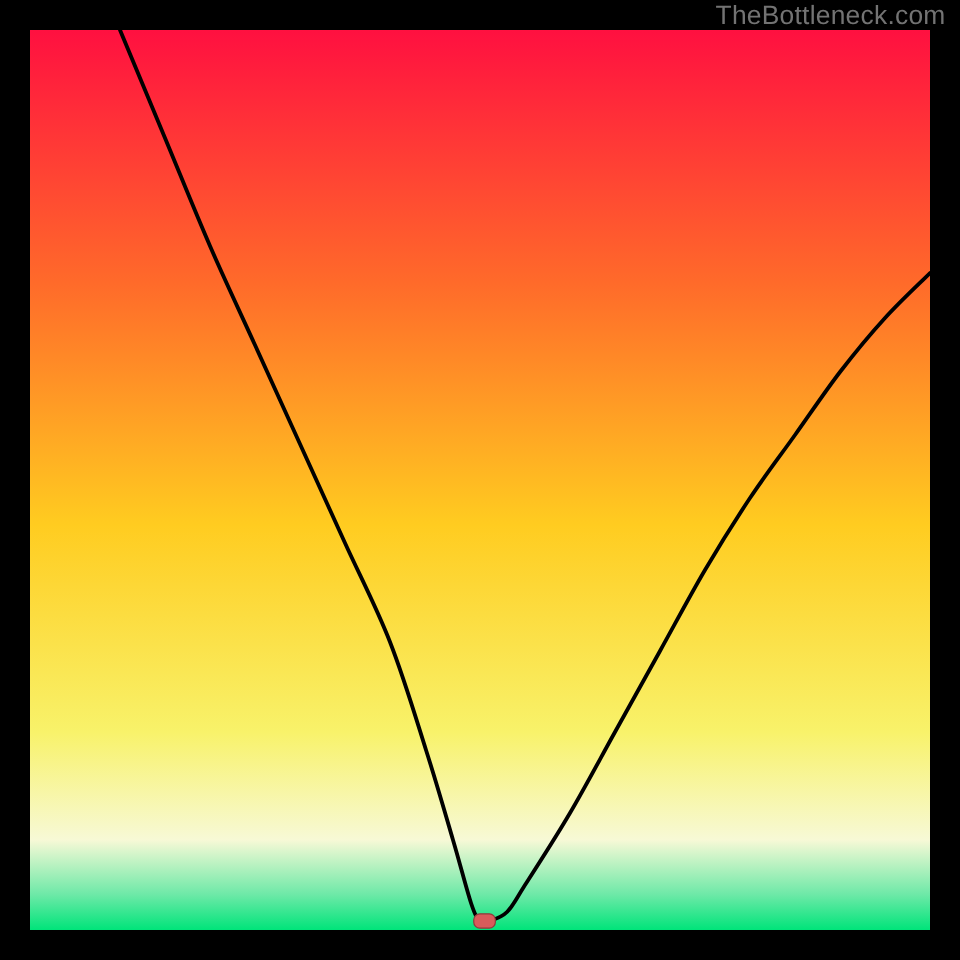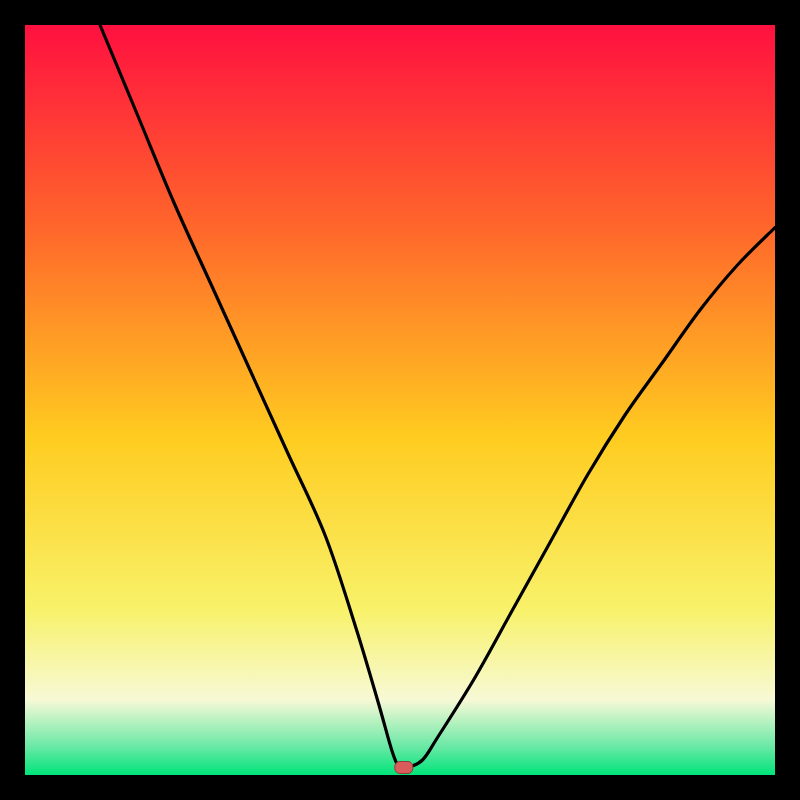--- a/index.html
+++ b/index.html
@@ -33,20 +33,21 @@
     top: 25px;
     width: 750px;
     height: 750px;
   }
   svg { display: block; }
 </style>
 </head>
 <body>
 
 <div class="stage">
+  <div class="watermark">TheBottleneck.com</div>
   <div class="plot">
     <svg id="chart-svg" width="750" height="750" viewBox="0 0 750 750">
       <defs>
         <linearGradient id="bg-grad" x1="0" y1="0" x2="0" y2="1">
           <stop id="g0" offset="0%" stop-color="#ff1040"></stop>
           <stop id="g1" offset="28%" stop-color="#ff6a2a"></stop>
           <stop id="g2" offset="55%" stop-color="#ffcc20"></stop>
           <stop id="g3" offset="78%" stop-color="#f8f26a"></stop>
           <stop id="g4" offset="90%" stop-color="#f7f9d6"></stop>
           <stop id="g5" offset="96%" stop-color="#6fe9a8"></stop>

